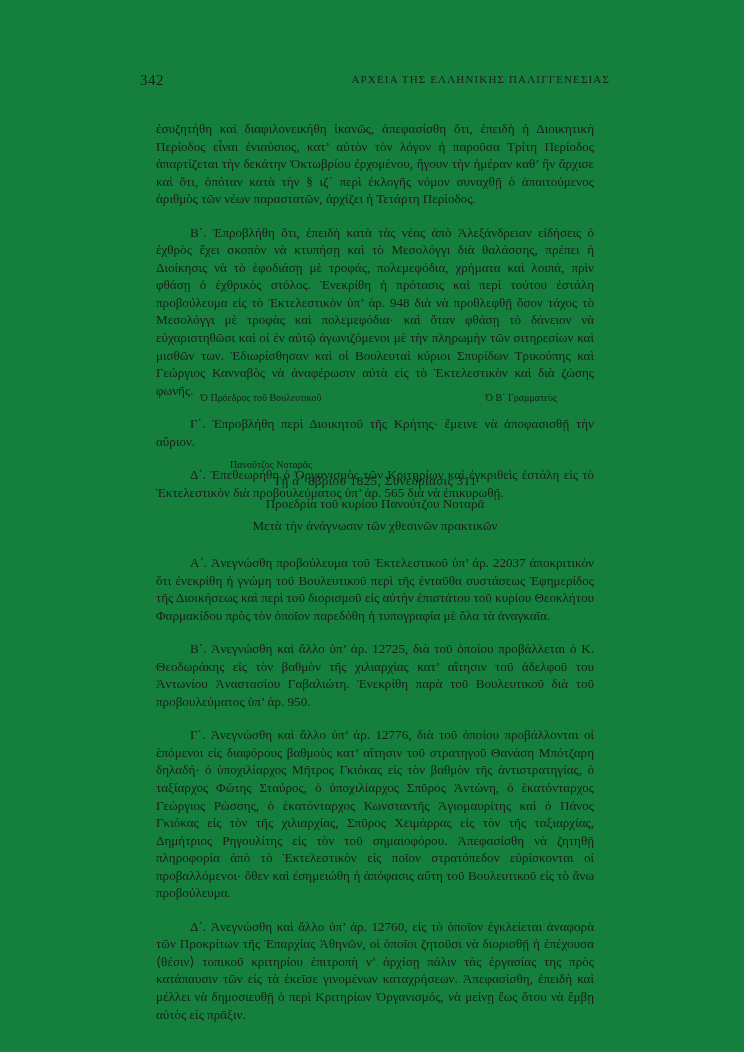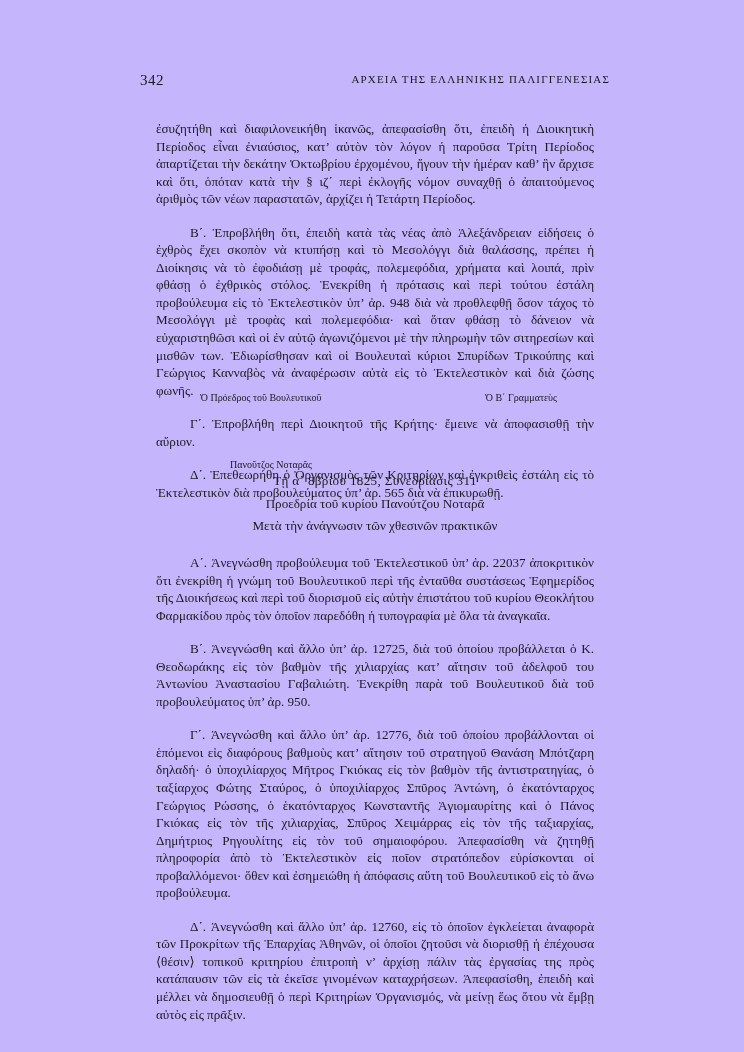--- a/index.html
+++ b/index.html
@@ -15,21 +15,21 @@
     font-family: "Liberation Serif", "DejaVu Serif", serif;
     color: #1b1b1b;
     overflow: hidden;
   }
 
   .page {
     position: absolute;
     left: 0; top: 0;
     width: 744px;
     height: 1052px;
-    background: #c4b5fd;
+    background: #15803d;
   }
 
   
   .running-head {
     position: absolute;
     left: 140px;
     top: 72px;
     width: 470px;
     height: 22px;
   }

